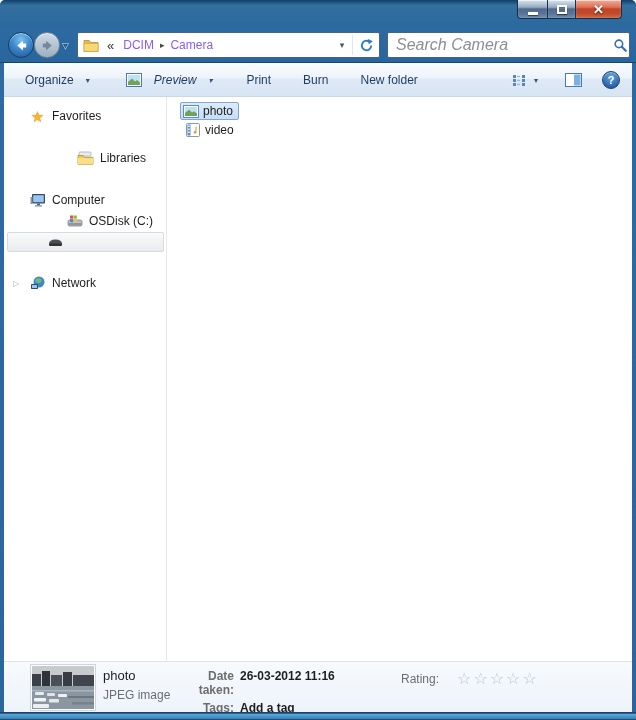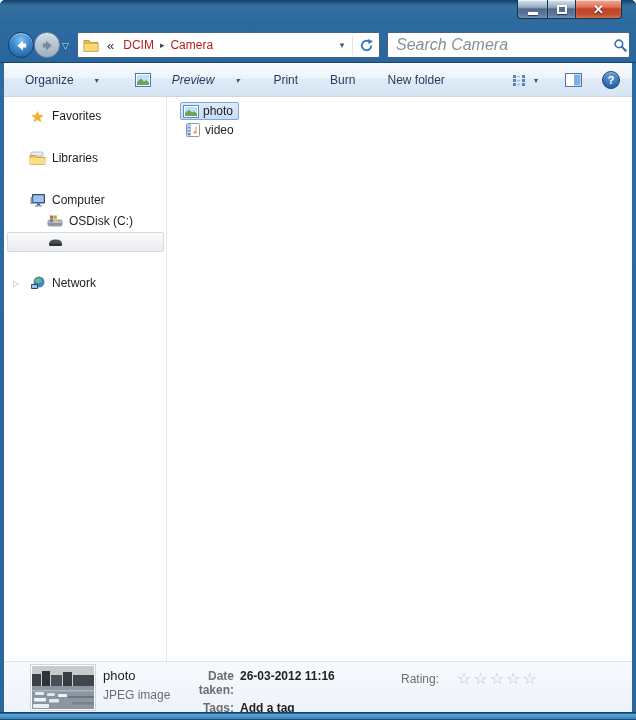--- a/index.html
+++ b/index.html
@@ -41,21 +41,21 @@
   .fwdb { left:34px; background:linear-gradient(to bottom,#cfdae4,#9db0c1);
     border:1px solid #74889b; box-shadow:inset 0 1px 1px rgba(255,255,255,.6); }
   .histdrop { position:absolute; left:62px; top:14px; font-size:9px; color:#cfe4f5;
     text-shadow:0 1px 1px rgba(0,0,0,.4); }
 
   .addressbar { position:absolute; left:77px; top:5px; width:303px; height:26px;
     background:#fff; border:1px solid #48647e; border-radius:2px;
     display:flex; align-items:center; }
   .addr-folder { margin:0 4px 0 5px; display:flex; }
   .crumb-overflow { color:#333; margin:0 4px; font-size:13px; }
-  .crumb { padding:0 5px; color:#b91c1c; }
+  .crumb { padding:0 5px; color:#8b5cf6; }
   .crumb-sep { color:#444; font-size:9px; padding:0 1px; }
   .addr-spacer { flex:1; }
   .addr-drop { width:20px; text-align:center; color:#3d5possible6; color:#3d5a76; font-size:9px; }
   .addr-divider { width:1px; height:20px; background:#e2e6ea; }
   .refreshb { width:26px; height:24px; display:flex; align-items:center; justify-content:center; }
 
   .searchbox { position:absolute; left:387px; top:5px; width:243px; height:26px;
     background:#fff; border:1px solid #48647e; border-radius:2px;
     display:flex; align-items:center; }
   .searchbox input { flex:1; border:none; outline:none; padding:0 8px;
@@ -64,21 +64,21 @@
   .search-mag { width:24px; display:flex; justify-content:center; }
 
   
   .client { position:absolute; left:4px; top:63px; width:628px; height:649px;
     background:#fff; }
 
   .toolbar { position:absolute; left:0; top:0; width:628px; height:34px;
     background:linear-gradient(to bottom,#fbfdfe 0%,#ecf3fb 45%,#dfeaf6 50%,#d7e4f2 100%);
     border-bottom:1px solid #c9d7e6;
     display:flex; align-items:center; color:#1e3c5f; }
-  .tbtn { display:flex; align-items:center; gap:21px; padding:4px 7px; border-radius:3px; }
+  .tbtn { display:flex; align-items:center; gap:12px; padding:4px 7px; border-radius:3px; }
   .tbtn .dd { font-size:8px; color:#33557c; margin-top:1px; }
   .tb-organize { margin-left:14px; }
   .tb-preview { margin-left:22px;font-style:italic; }
   .tb-print { margin-left:20px; }
   .tb-burn { margin-left:18px; }
   .tb-newfolder { margin-left:18px; }
   .tb-right { position:absolute; right:12px; top:0; height:34px; display:flex; align-items:center; gap:13px; }
   .helpcirc { width:18px; height:18px; border-radius:50%;
     background:radial-gradient(circle at 50% 30%,#6aa7e0,#2a64ab 70%,#1c4f8f);
     border:1px solid #16406f; color:#fff; font-weight:bold; font-size:11px;
@@ -86,29 +86,29 @@
     box-shadow:inset 0 1px 1px rgba(255,255,255,.5); }
 
   .bodyrow { position:absolute; left:0; top:34px; width:628px; height:564px; background:#fff; }
   .sidebar { position:absolute; left:0; top:0; width:162px; height:564px; }
   .vdivider { position:absolute; left:162px; top:0; width:1px; height:564px; background:#e5e9ef; }
   .content { position:absolute; left:163px; top:0; width:465px; height:564px; }
 
   .side-item { display:flex; align-items:center; height:20px; gap:6px; color:#1e1e1e; }
   .side-item .ic { width:17px; display:flex; justify-content:center; flex:none; }
   .lvl1 { padding-left:25px; }
-  .lvl2 { padding-left:42px;align-items:center; }
+  .lvl2 { padding-left:62px;align-items:center; }
   .side-sel { margin:0 2px 0 3px; padding-left:39px;
     background:linear-gradient(to bottom,#f9fafb,#e9ebee);
     border:1px solid #d7dade; border-radius:2px; }
   .expander { position:absolute; left:9px; font-size:8px; color:#a8b2bc; }
   .net-row { position:relative; }
   .star-ic { color:#f8b52c; font-size:15px; line-height:15px; text-shadow:0 0 1px #c57f12; }
 
-  .mt-fav { margin-top:9px; } .mt-lib { margin-top:22px; } .mt-comp { margin-top:22px; }
+  .mt-fav { margin-top:9px; } .mt-lib { margin-top:22px;margin-left:48px; } .mt-comp { margin-top:22px; }
   .mt-c1 { margin-top:1px; } .mt-net { margin-top:21px; }
 
   .fitem-row { display:flex; align-items:center; height:22px; padding-left:13px; }
   .fchip { display:inline-flex; align-items:center; gap:4px; padding:1px 5px 1px 2px;
     background:linear-gradient(to bottom,#ddebfa,#c6ddf5);
     border:1px solid #84a7cf; border-radius:2px; }
   .fplain { display:inline-flex; align-items:center; gap:4px; padding:2px 5px 2px 3px; margin-left:3px; }
   .fitem-top { padding-top:6px; }
 
   

